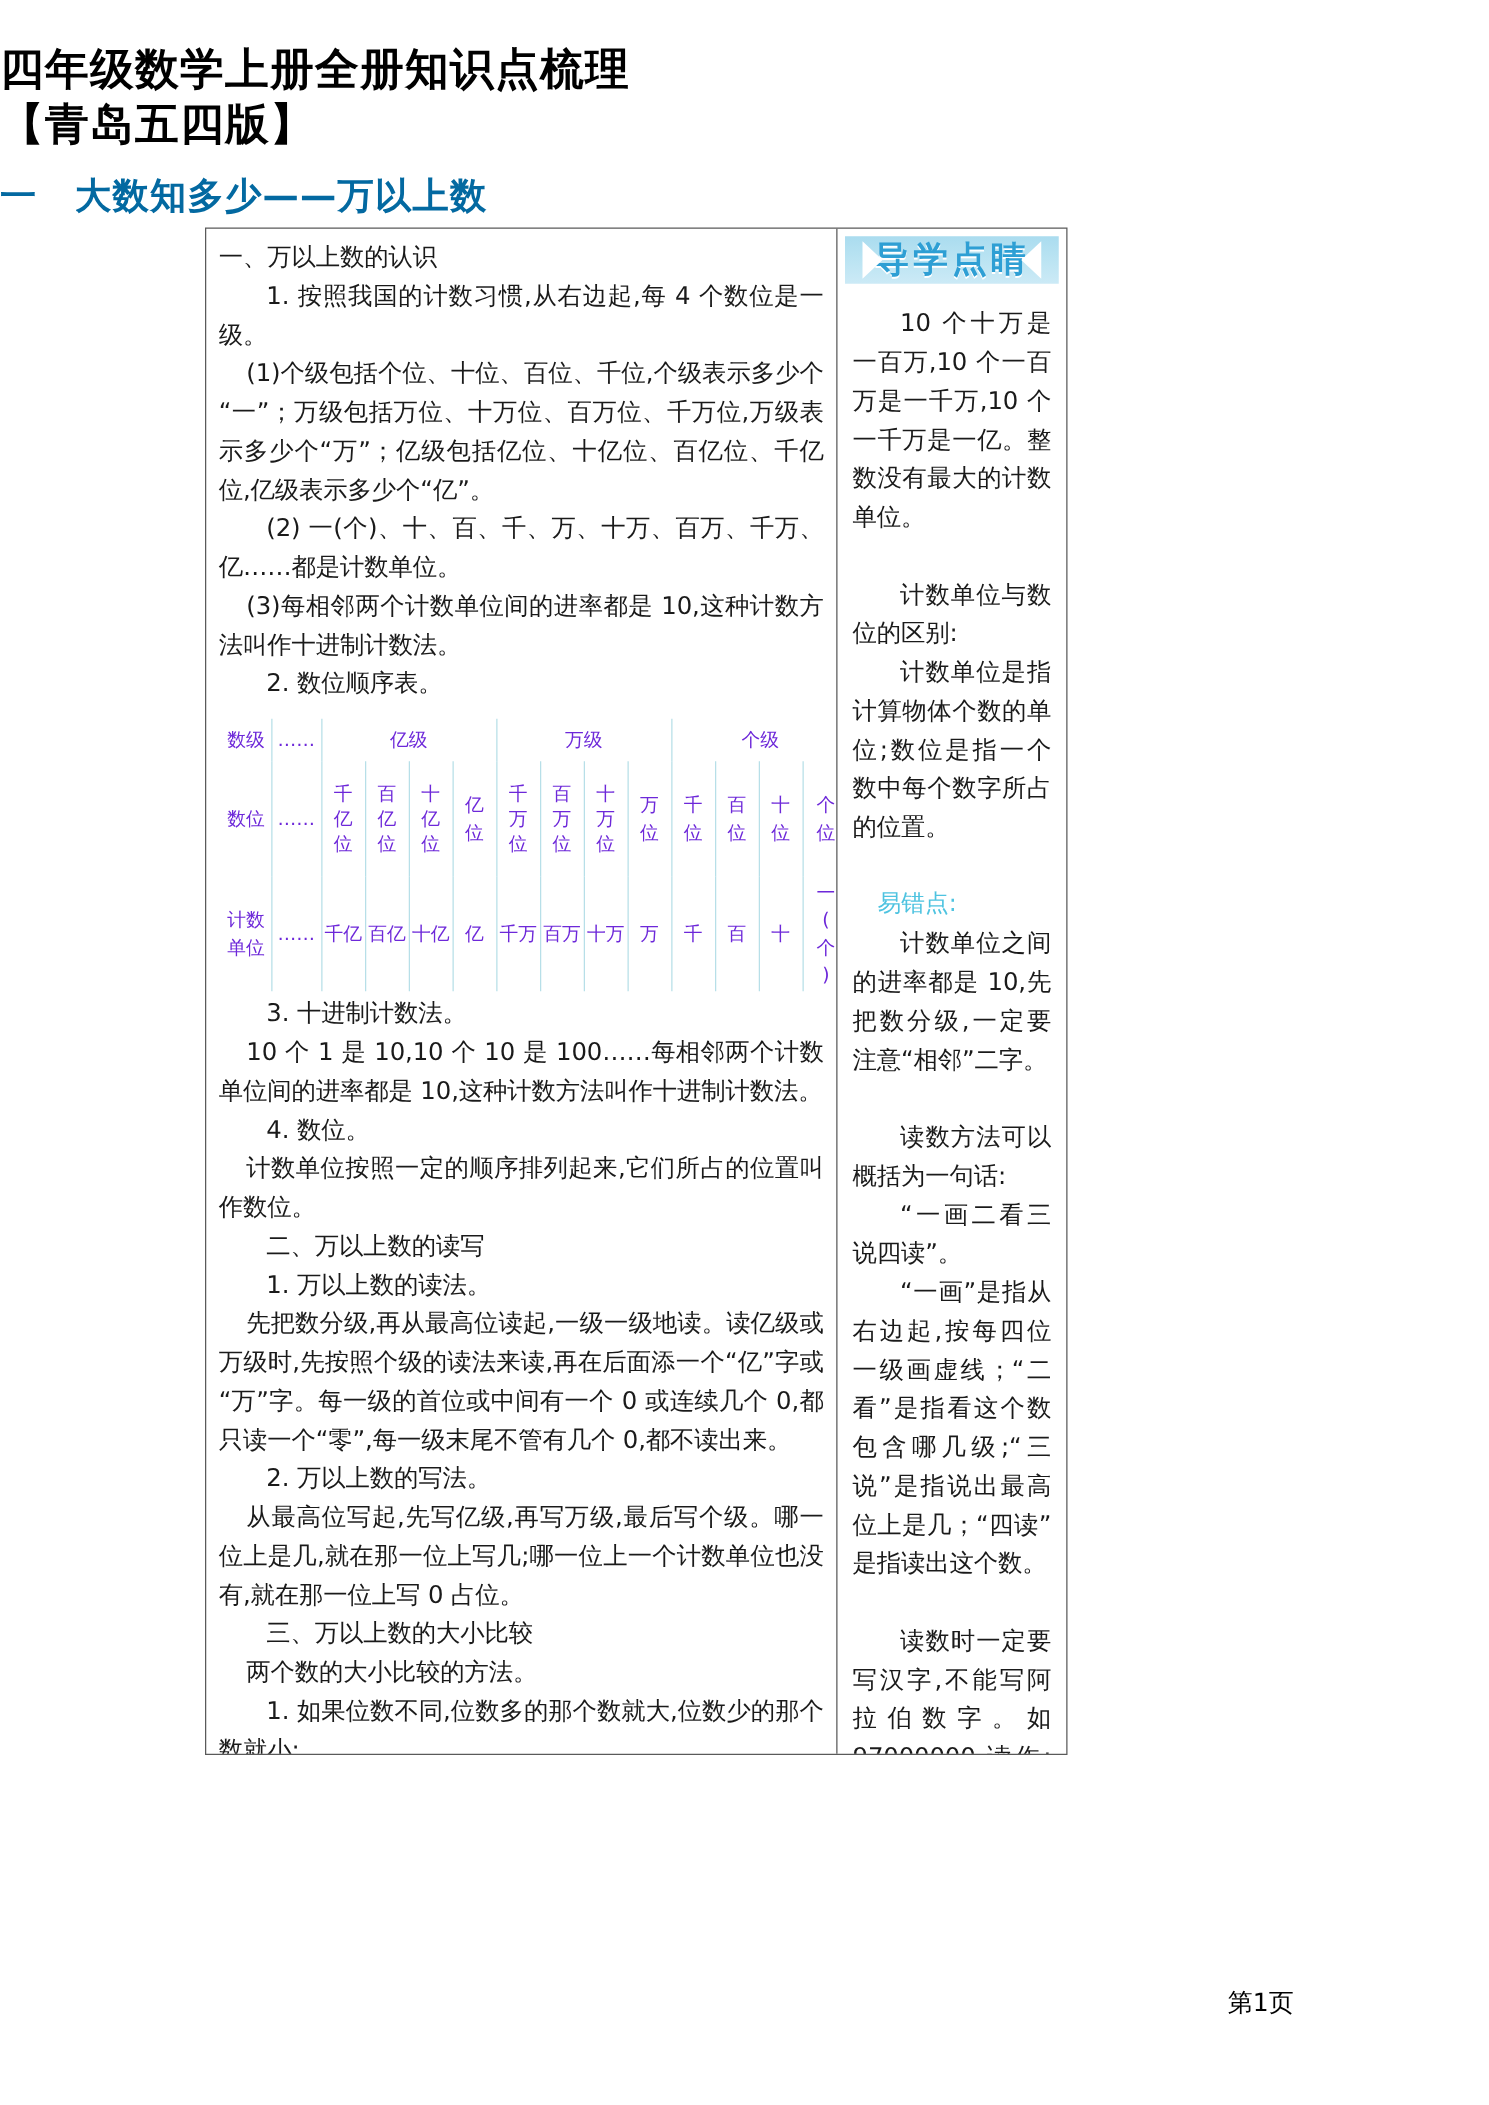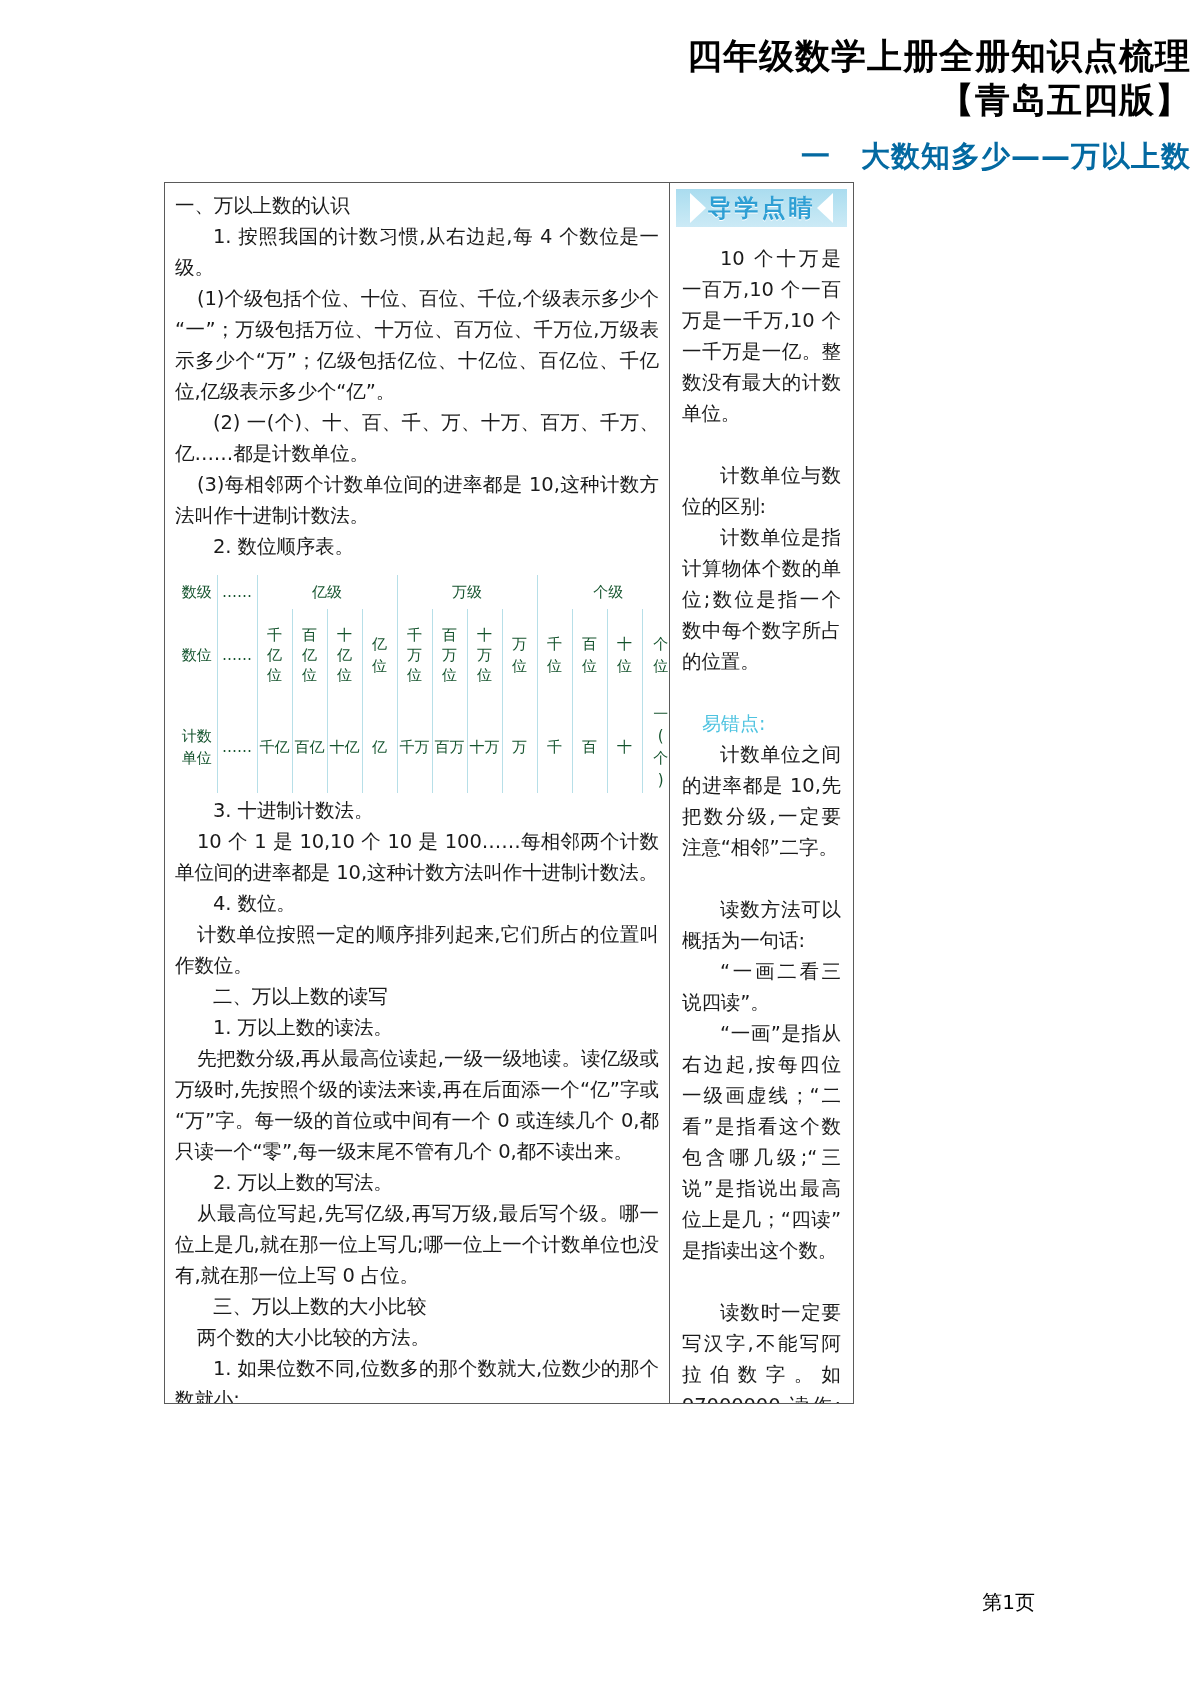--- a/index.html
+++ b/index.html
@@ -19,21 +19,21 @@
   .page {
     width: 1191px;
     height: 1684px;
     position: relative;
     box-sizing: border-box;
     padding: 0;
   }
 
   
   .title-block {
-    text-align: right;
+    text-align: left;
     padding-top: 34px;
   }
   .main-title, .main-title2 {
     font-family: "DejaVu Sans", "Liberation Sans", sans-serif;
     font-weight: 700;
     font-size: 35px;
     line-height: 44px;
     letter-spacing: 1px;
     color: #000;
   }
@@ -99,21 +99,21 @@
   table.dtable td {
     border-left: 1.4px solid #b7dfe8;
     border-right: 1.4px solid #b7dfe8;
     border-top: none;
     border-bottom: none;
     text-align: center;
     vertical-align: middle;
     font-size: 15px;
     line-height: 19px;
     padding: 2px 0;
-    color: #14532d;
+    color: #6d28d9;
   }
   table.dtable td.nolb { border-left: none; }
   table.dtable td.norb { border-right: none; }
   table.dtable tr.r-level td { height: 30px; }
   table.dtable tr.r-place td { height: 88px; }
   table.dtable tr.r-unit  td { height: 74px; }
   .stack { display: block; line-height: 20px; }
   .lbl2 { line-height: 22px; }
 
   
@@ -122,21 +122,21 @@
     background: linear-gradient(to bottom, #aadcef 0%, #b9e3f2 45%, #cceaf6 100%);
     display: flex;
     align-items: center;
     justify-content: center;
     position: relative;
     margin: 6px 6px 0 6px;
   }
   .banner-text {
     font-family: Liberation Mono, monospace;
     font-weight: 700;
-    font-size: 24px;
+    font-size: 28px;
     color: #2e9fd4;
     letter-spacing: 3px;
     text-shadow: 0 1px 0 #ffffff;
   }
   .arrows-l { position: absolute; left: 14px; top: 4px; display: flex; }
   .arrows-r { position: absolute; right: 14px; top: 4px; display: flex; }
   .tri {
     width: 0; height: 0;
     border-top: 15px solid transparent;
     border-bottom: 15px solid transparent;

